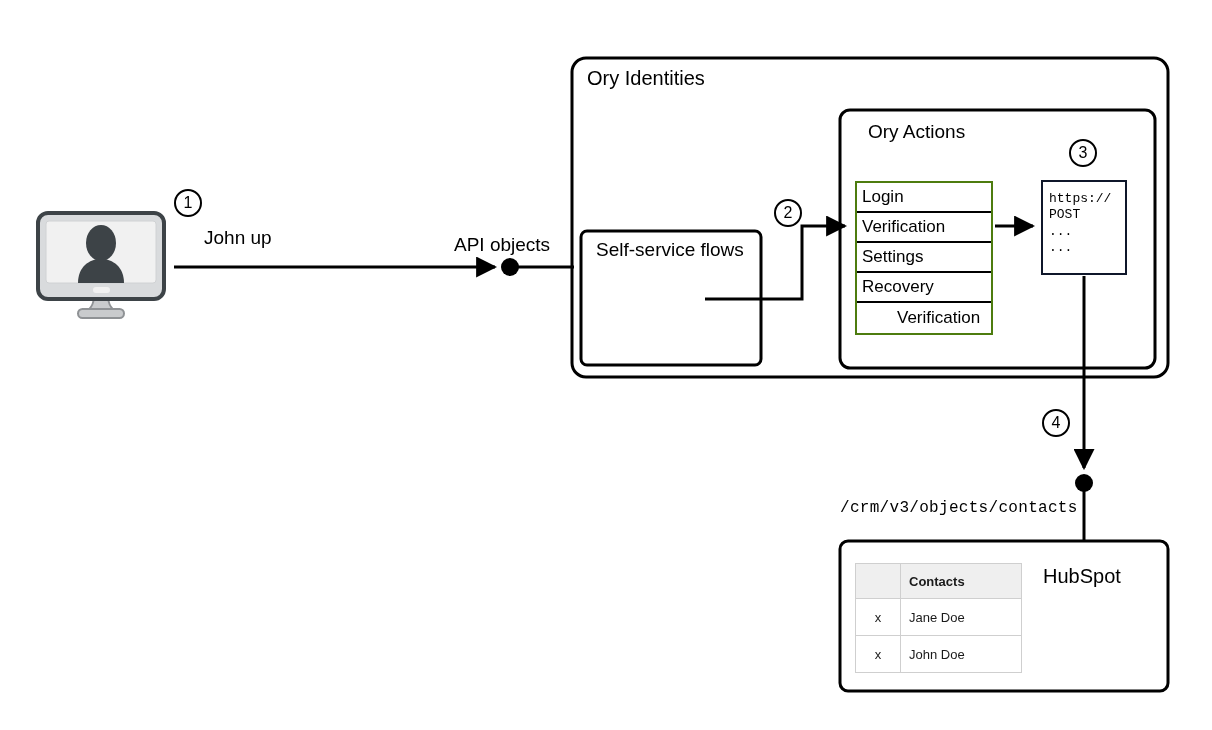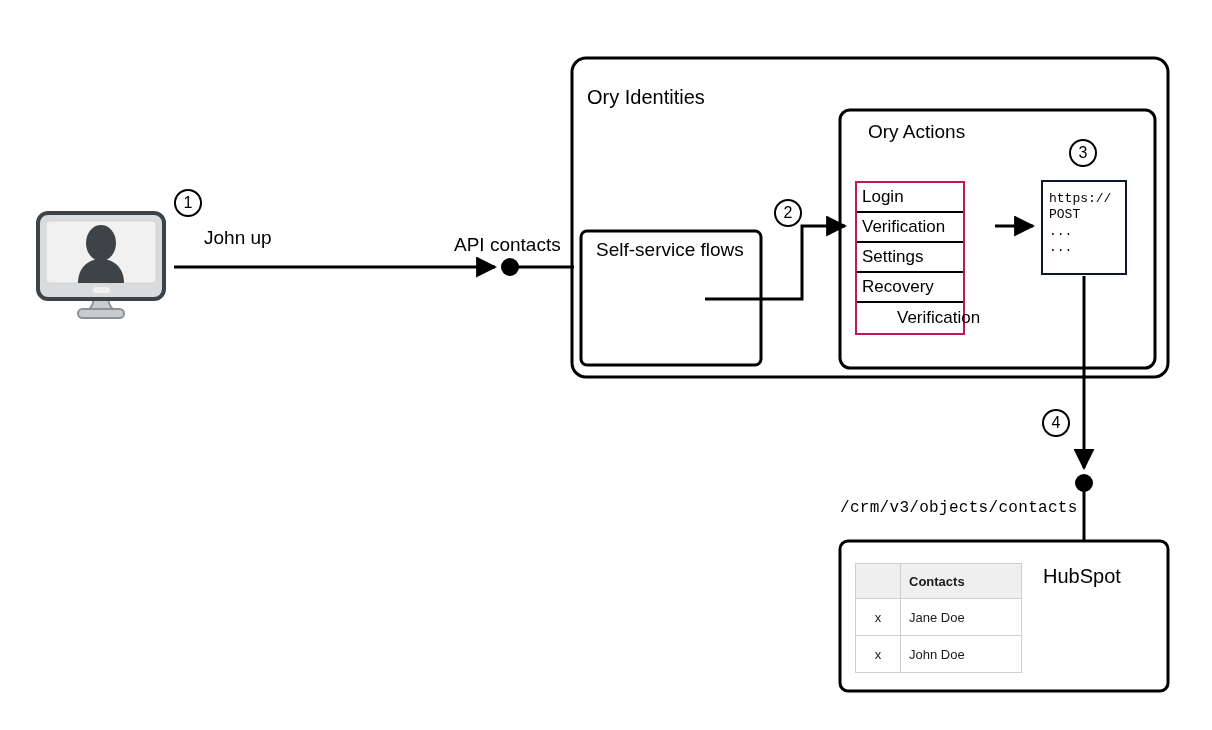--- a/index.html
+++ b/index.html
@@ -31,32 +31,32 @@
     line-height: 1;
   }
   .lbl-sans {
     font-family: "Liberation Sans", sans-serif;
   }
   .lbl-mono {
     font-family: Liberation Mono, monospace;
   }
   .t-sign-up     { left: 204px; top: 228px; font-size: 19px; }
   .t-api         { left: 454px; top: 235px; font-size: 19px; }
-  .t-ory-ident   { left: 587px; top: 68px;  font-size: 20px; margin-top: 19px; }
+  .t-ory-ident   { left: 587px; top: 68px;  font-size: 20px; }
   .t-self-serv   { left: 596px; top: 240px; font-size: 19px; }
   .t-ory-act     { left: 868px; top: 122px; font-size: 19px; }
   .t-hubspot     { left: 1043px; top: 566px; font-size: 20px; }
   .t-crm-path    { left: 840px; top: 500px; font-size: 16px; letter-spacing: 0.3px; }
 
   .flowlist {
     position: absolute;
     left: 855px;
     top: 181px;
-    width: 110px;
-    border: 2px solid #be185d;
+    width: 138px;
+    border: 2px solid #4d7c0f;
     box-sizing: border-box;
     background: #ffffff;
   }
   .flowlist .row {
     height: 30px;
     box-sizing: border-box;
     border-bottom: 2px solid #000;
     display: flex;
     align-items: center;
     padding-left: 5px;
@@ -179,21 +179,21 @@
     <path d="M42 72 C 42 56, 53 48, 65 48 C 77 48, 88 56, 88 72 Z" fill="#3d4347"></path>
   </svg>
 
   <div class="num n1">1</div>
   <div class="num n2">2</div>
   <div class="num n3">3</div>
   <div class="num n4">4</div>
 
   <div class="lbl lbl-sans t-sign-up">John up</div>
 
-  <div class="lbl lbl-sans t-api">API contacts</div>
+  <div class="lbl lbl-sans t-api">API objects</div>
 
   <div class="lbl lbl-sans t-ory-ident">Ory Identities</div>
 
   <div class="lbl lbl-sans t-self-serv">Self-service flows</div>
 
   <div class="lbl lbl-sans t-ory-act">Ory Actions</div>
 
   <div class="lbl lbl-mono t-crm-path">/crm/v3/objects/contacts</div>
 
   <div class="lbl lbl-sans t-hubspot">HubSpot</div>

